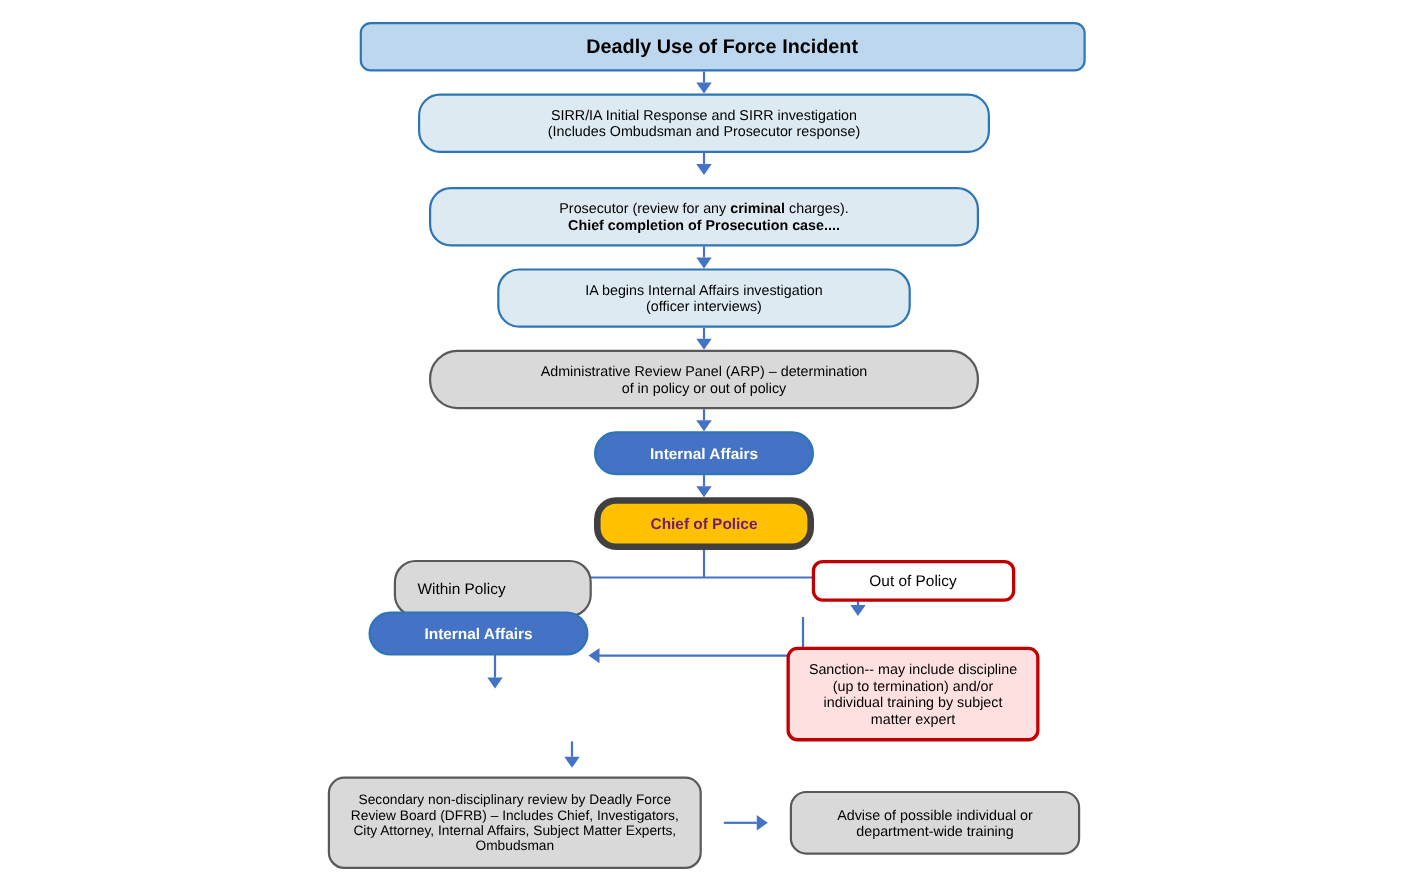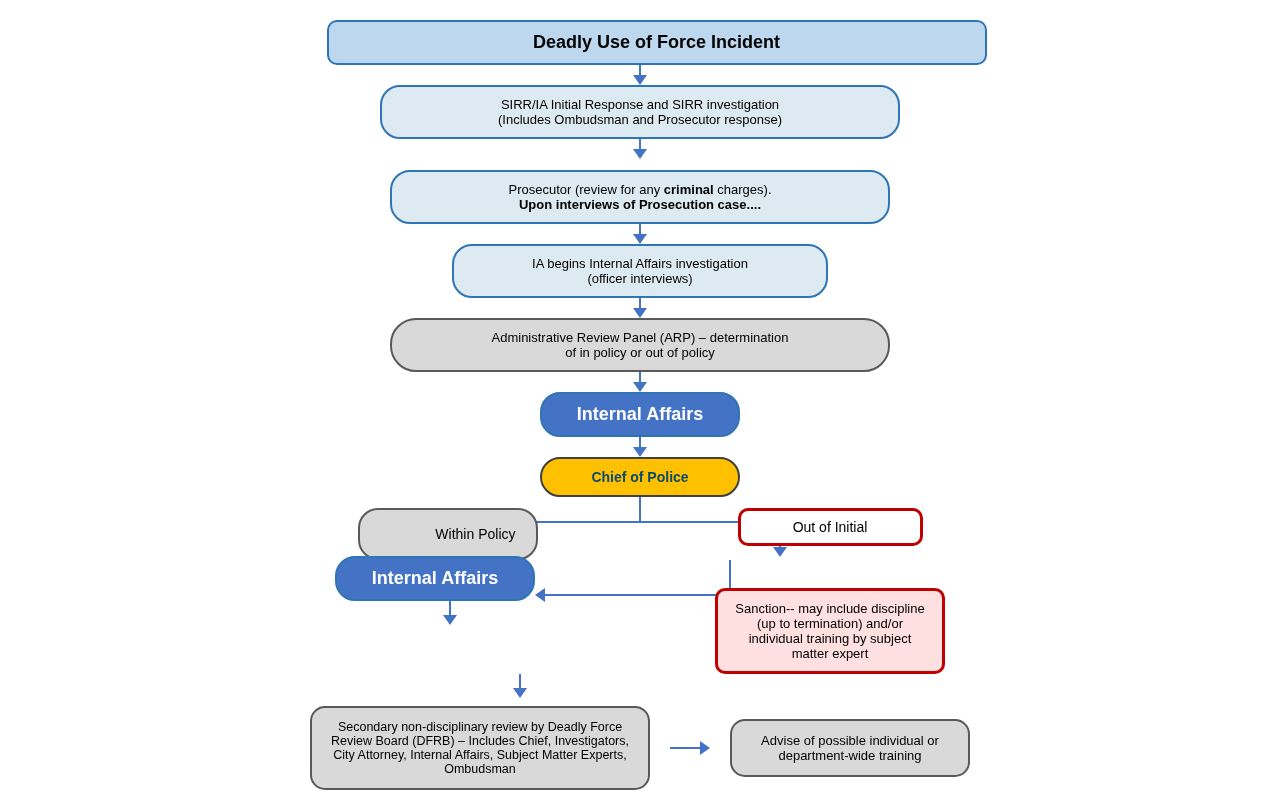--- a/index.html
+++ b/index.html
@@ -54,44 +54,44 @@
       font-size: 13px;
       width: 500px;
     }
 
     .box-blue-btn {
       background: #4472C4;
       border: 2px solid #2E75B6;
       border-radius: 20px;
       padding: 10px 30px;
       text-align: center;
-      font-size: 18px;
+      font-size: 14px;
       font-weight: bold;
       color: white;
       width: 200px;
     }
 
     .box-yellow-btn {
       background: #FFC000;
-      border: 2px solid #404040;
+      border: 6px solid #404040;
       border-radius: 20px;
       padding: 10px 30px;
       text-align: center;
       font-size: 14px;
       font-weight: bold;
-      color: #0c4a6e;
+      color: #701a75;
       width: 200px;
     }
 
     .box-gray-small {
       background: #D9D9D9;
       border: 2px solid #595959;
       border-radius: 20px;
       padding: 16px 20px;
-      text-align: right;
+      text-align: left;
       font-size: 14px;
       width: 180px;
     }
 
     .box-red-outline {
       background: #fff;
       border: 3px solid #C00000;
       border-radius: 10px;
       padding: 8px 20px;
       text-align: center;
@@ -120,21 +120,21 @@
       width: 340px;
     }
 
     .box-gray-advise {
       background: #D9D9D9;
       border: 2px solid #595959;
       border-radius: 15px;
       padding: 12px 15px;
       text-align: center;
       font-size: 13px;
-      width: 240px;
+      width: 264px;
     }
 
     
     .branch-row {
       display: flex;
       flex-direction: row;
       align-items: flex-start;
       justify-content: center;
       width: 100%;
       position: relative;
@@ -210,21 +210,21 @@
 (Includes Ombudsman and Prosecutor response)</span>
   </div>
 
   <div class="small-connector">
     <div class="vertical-line" style="height:10px;"></div>
     <div class="arrowhead-down"></div>
   </div>
 
   <div class="box-light-blue" style="width:500px;margin-top:11px;">
     <span>Prosecutor (review for any </span><span class="bold">criminal</span><span> charges).</span><br>
-    <span class="bold">Upon interviews of Prosecution case....</span>
+    <span class="bold">Chief completion of Prosecution case....</span>
   </div>
 
   <div class="small-connector">
     <div class="vertical-line" style="height:10px;"></div>
     <div class="arrowhead-down"></div>
   </div>
 
   <div class="box-light-blue" style="width:376px;">
     <span style="white-space:pre-line;">IA begins Internal Affairs investigation
 (officer interviews)</span>
@@ -278,21 +278,21 @@
   </div>
 
   <div class="branch-row" style="margin-top:0px;">
     <div style="margin-right:100px;">
       <div class="box-gray-small">
         <span>Within Policy</span>
       </div>
     </div>
     <div style="margin-left:100px;">
       <div class="box-red-outline">
-        <span>Out of Initial</span>
+        <span>Out of Policy</span>
       </div>
     </div>
   </div>
 
   <div style="position:relative; width:900px; height:80px;">
     <svg width="900" height="80" style="position:absolute;top:0;left:0;">
 
       <line x1="260" y1="0" x2="260" y2="55" stroke="#4472C4" stroke-width="2"></line>
       <polygon points="253,55 267,55 260,65" fill="#4472C4"></polygon>
 

